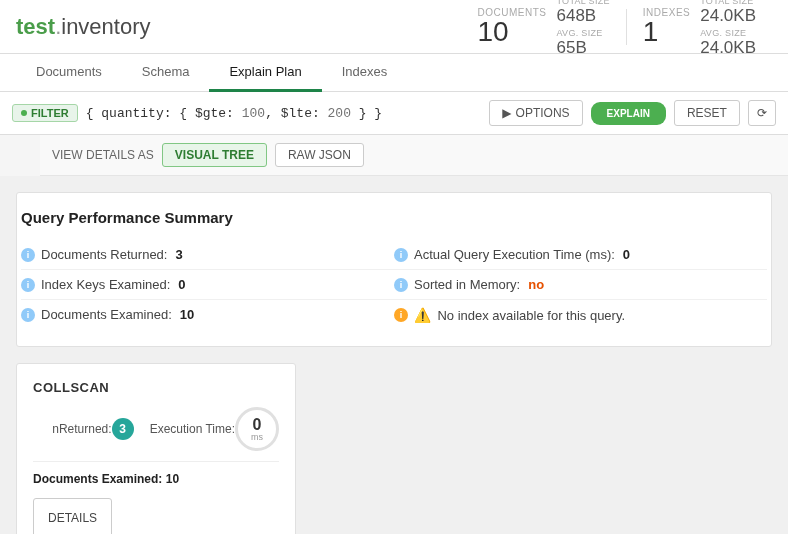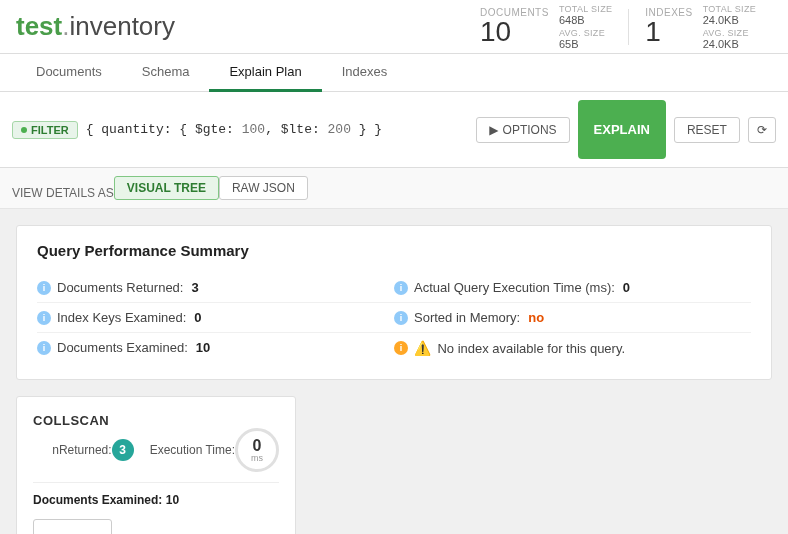--- a/index.html
+++ b/index.html
@@ -8,21 +8,21 @@
     
     .header {
       background: #fff;
       border-bottom: 1px solid #ddd;
       padding: 0 16px;
       display: flex;
       align-items: center;
       height: 54px;
     }
     .logo {
-      font-size: 26px;
+      font-size: 22px;
       font-weight: 300;
       color: #4a4a4a;
       margin-right: auto;
     }
     .logo span.test { color: #4a9d4a; font-weight: 600; }
     .logo span.dot { color: #999; }
     .logo span.inventory { color: #4a4a4a; font-weight: 300; }
 
     
     .nav-tabs {
@@ -82,23 +82,23 @@
       color: #555;
       cursor: pointer;
       display: flex;
       align-items: center;
       gap: 4px;
     }
     .explain-btn {
       background: #4caf50;
       color: #fff;
       border: none;
-      border-radius: 4px;
-      padding: 22px 16px;
-      font-size: 13px;
+      border-radius: 9px;
+      padding: 6px 16px;
+      font-size: 10px;
       font-weight: 600;
       cursor: pointer;
     }
     .reset-btn {
       background: #fff;
       border: 1px solid #ccc;
       border-radius: 3px;
       padding: 5px 12px;
       font-size: 12px;
       color: #555;
@@ -113,21 +113,23 @@
       color: #555;
       cursor: pointer;
     }
 
     
     .view-toggle-bar {
       background: #f9f9f9;
       padding: 8px 12px;
       border-bottom: 1px solid #e5e5e5;
       display: flex;
-      align-items: flex-end;
+      align-items: center;
+      gap: 8px;
+      margin-left: 40px;
     }
     .view-toggle-label { font-size: 12px; color: #666; }
     .view-btn {
       border: 1px solid #ccc;
       border-radius: 3px;
       padding: 4px 12px;
       font-size: 12px;
       cursor: pointer;
       background: #fff;
       color: #555;
@@ -144,21 +146,21 @@
       padding: 16px;
       background: #f0f0f0;
       min-height: 400px;
     }
 
     
     .perf-summary {
       background: #fff;
       border: 1px solid #e0e0e0;
       border-radius: 3px;
-      padding: 16px 20px;
+      padding: 16px 4px;
       margin-bottom: 16px;
     }
     .perf-summary h3 {
       font-size: 15px;
       font-weight: 600;
       color: #222;
       margin-bottom: 14px;
     }
     .perf-grid {
       display: grid;
@@ -191,20 +193,21 @@
       border: 1px solid #e0e0e0;
       border-radius: 3px;
       width: 280px;
       padding: 16px;
     }
     .collscan-title {
       font-size: 13px;
       font-weight: 700;
       color: #333;
       letter-spacing: 0.5px;
+      margin-bottom: 12px;
     }
     .collscan-row {
       display: flex;
       align-items: center;
       justify-content: flex-end;
       margin-bottom: 8px;
     }
     .collscan-label { font-size: 12px; color: #555; }
     .collscan-badge {
       background: #26a69a;
@@ -264,21 +267,21 @@
       line-height: 1;
     }
     .hstat-subs {
       display: flex;
       flex-direction: column;
       gap: 2px;
       font-size: 10px;
     }
     .hstat-sub { display: flex; flex-direction: column; }
     .hstat-sub-label { color: #aaa; text-transform: uppercase; letter-spacing: 0.3px; font-size: 9px; }
-    .hstat-sub-val { color: #555; font-size: 11px; font-weight: 500; }
+    .hstat-sub-val { color: #555; font-size: 17px; font-weight: 500; }
   </style>
 </head>
 <body>
 
 <div class="header">
   <div class="logo">
     <span class="test">test</span><span class="dot">.</span><span class="inventory">inventory</span>
   </div>
   <div class="header-right">
 

